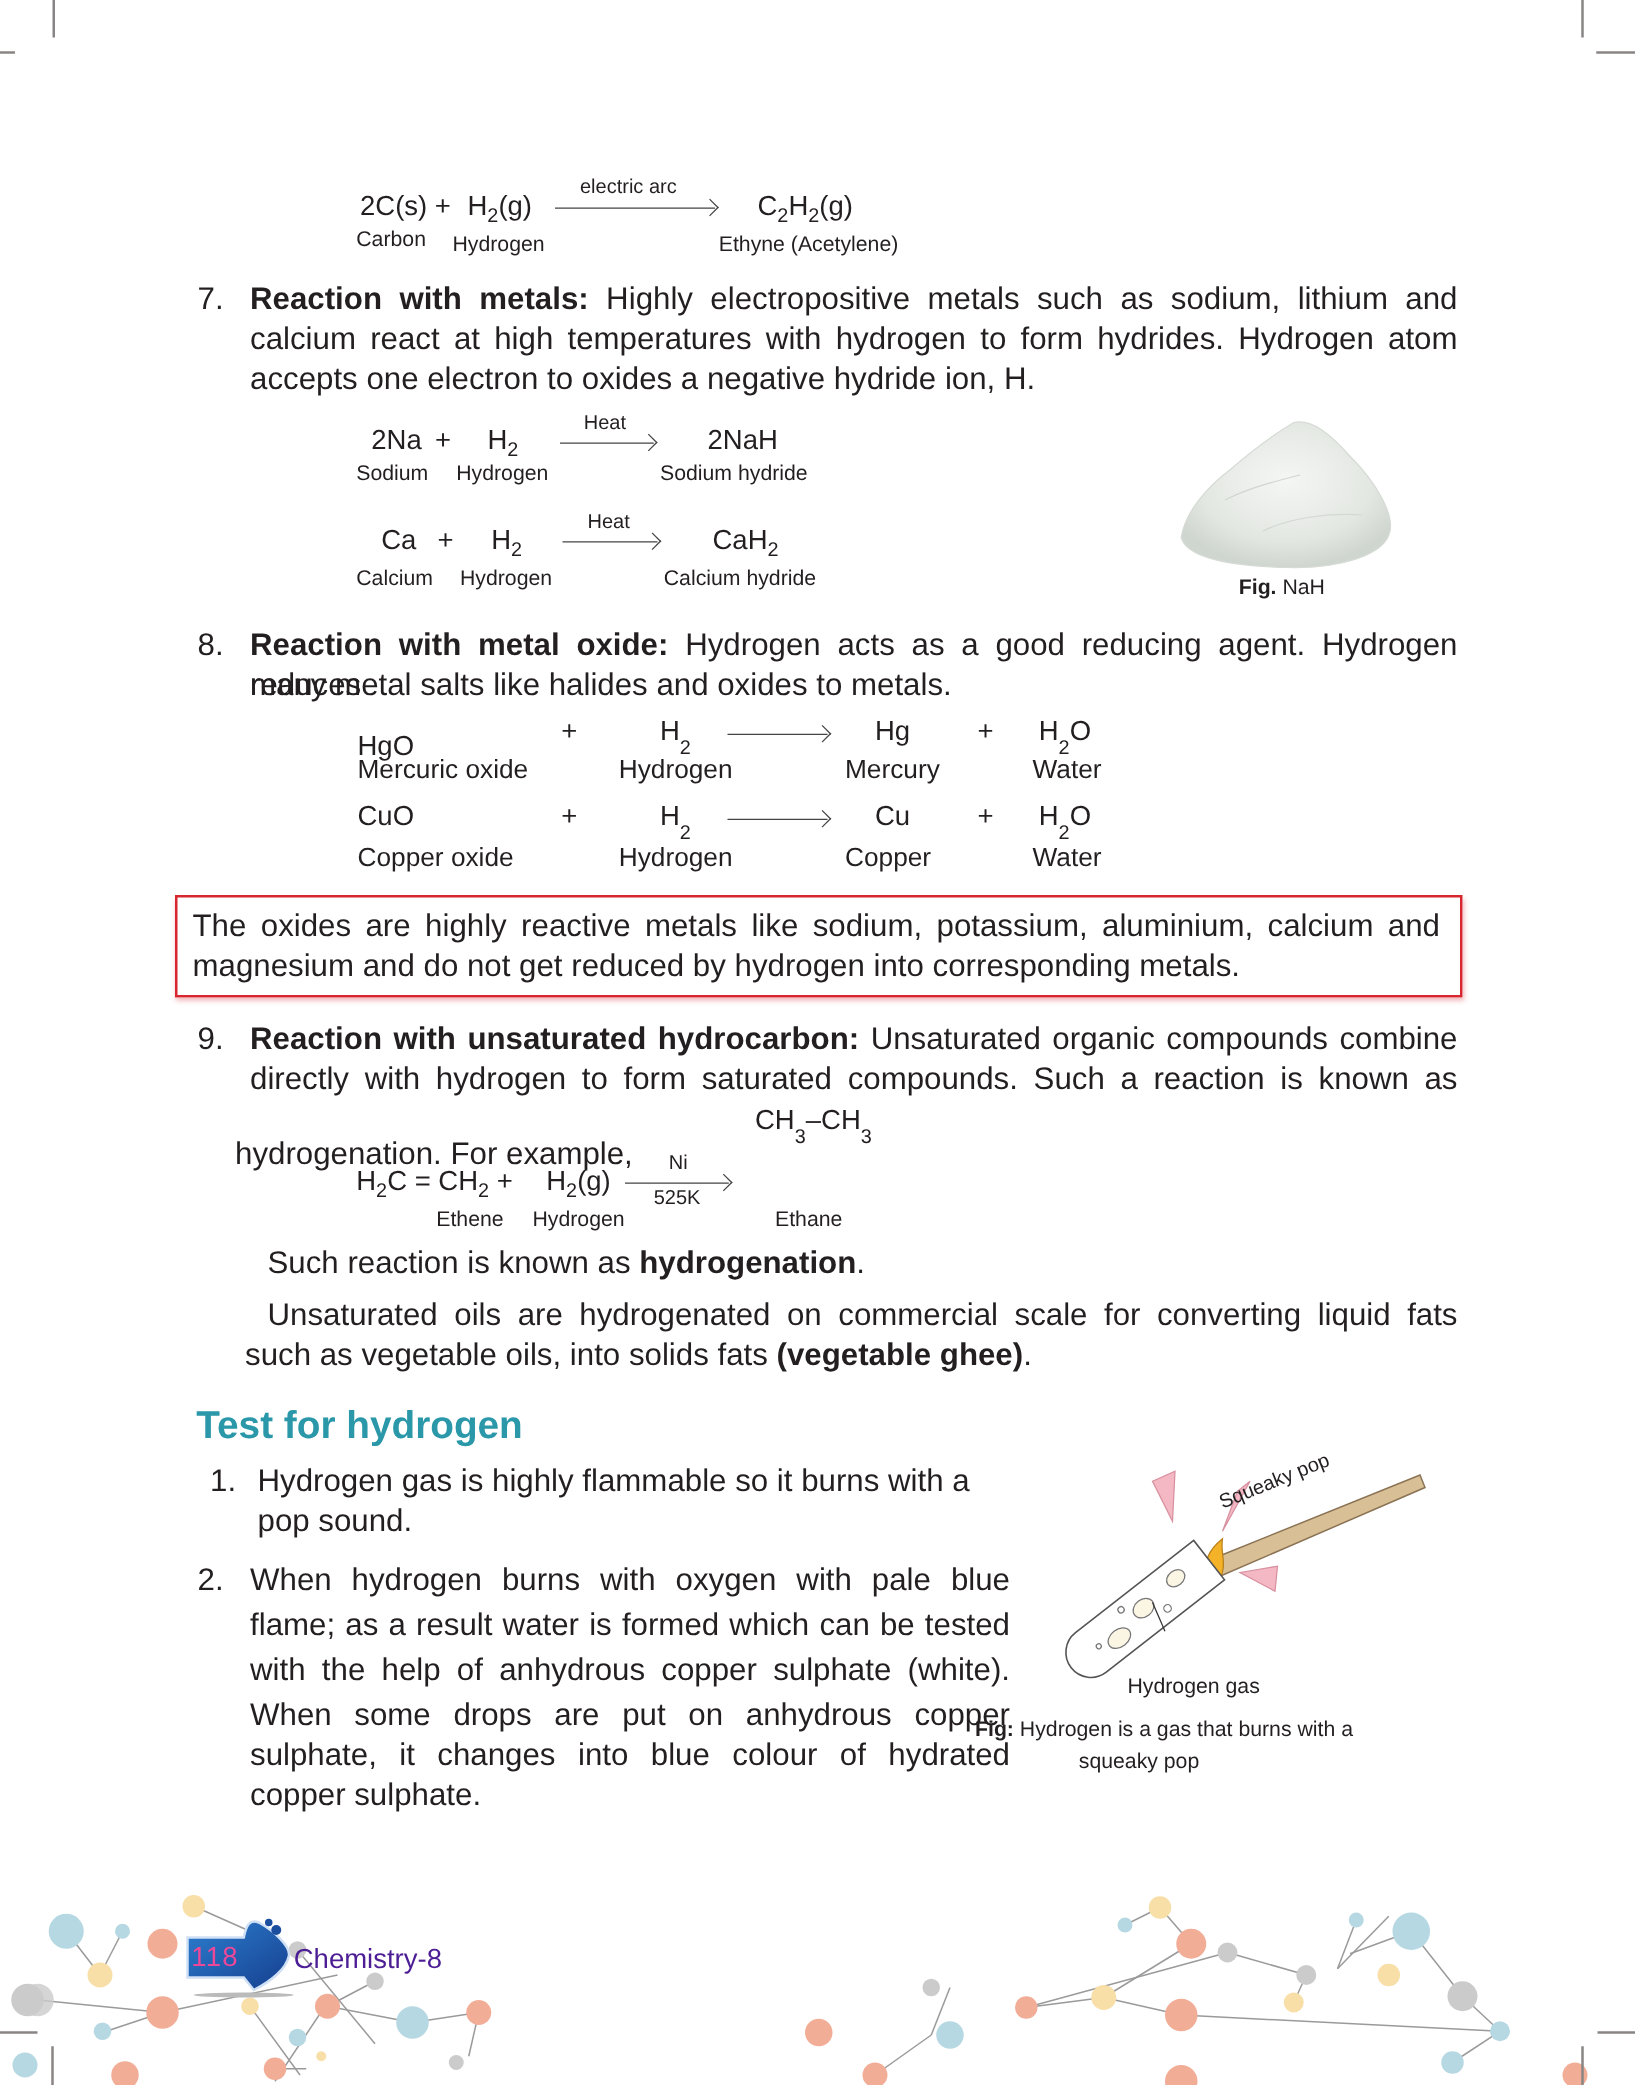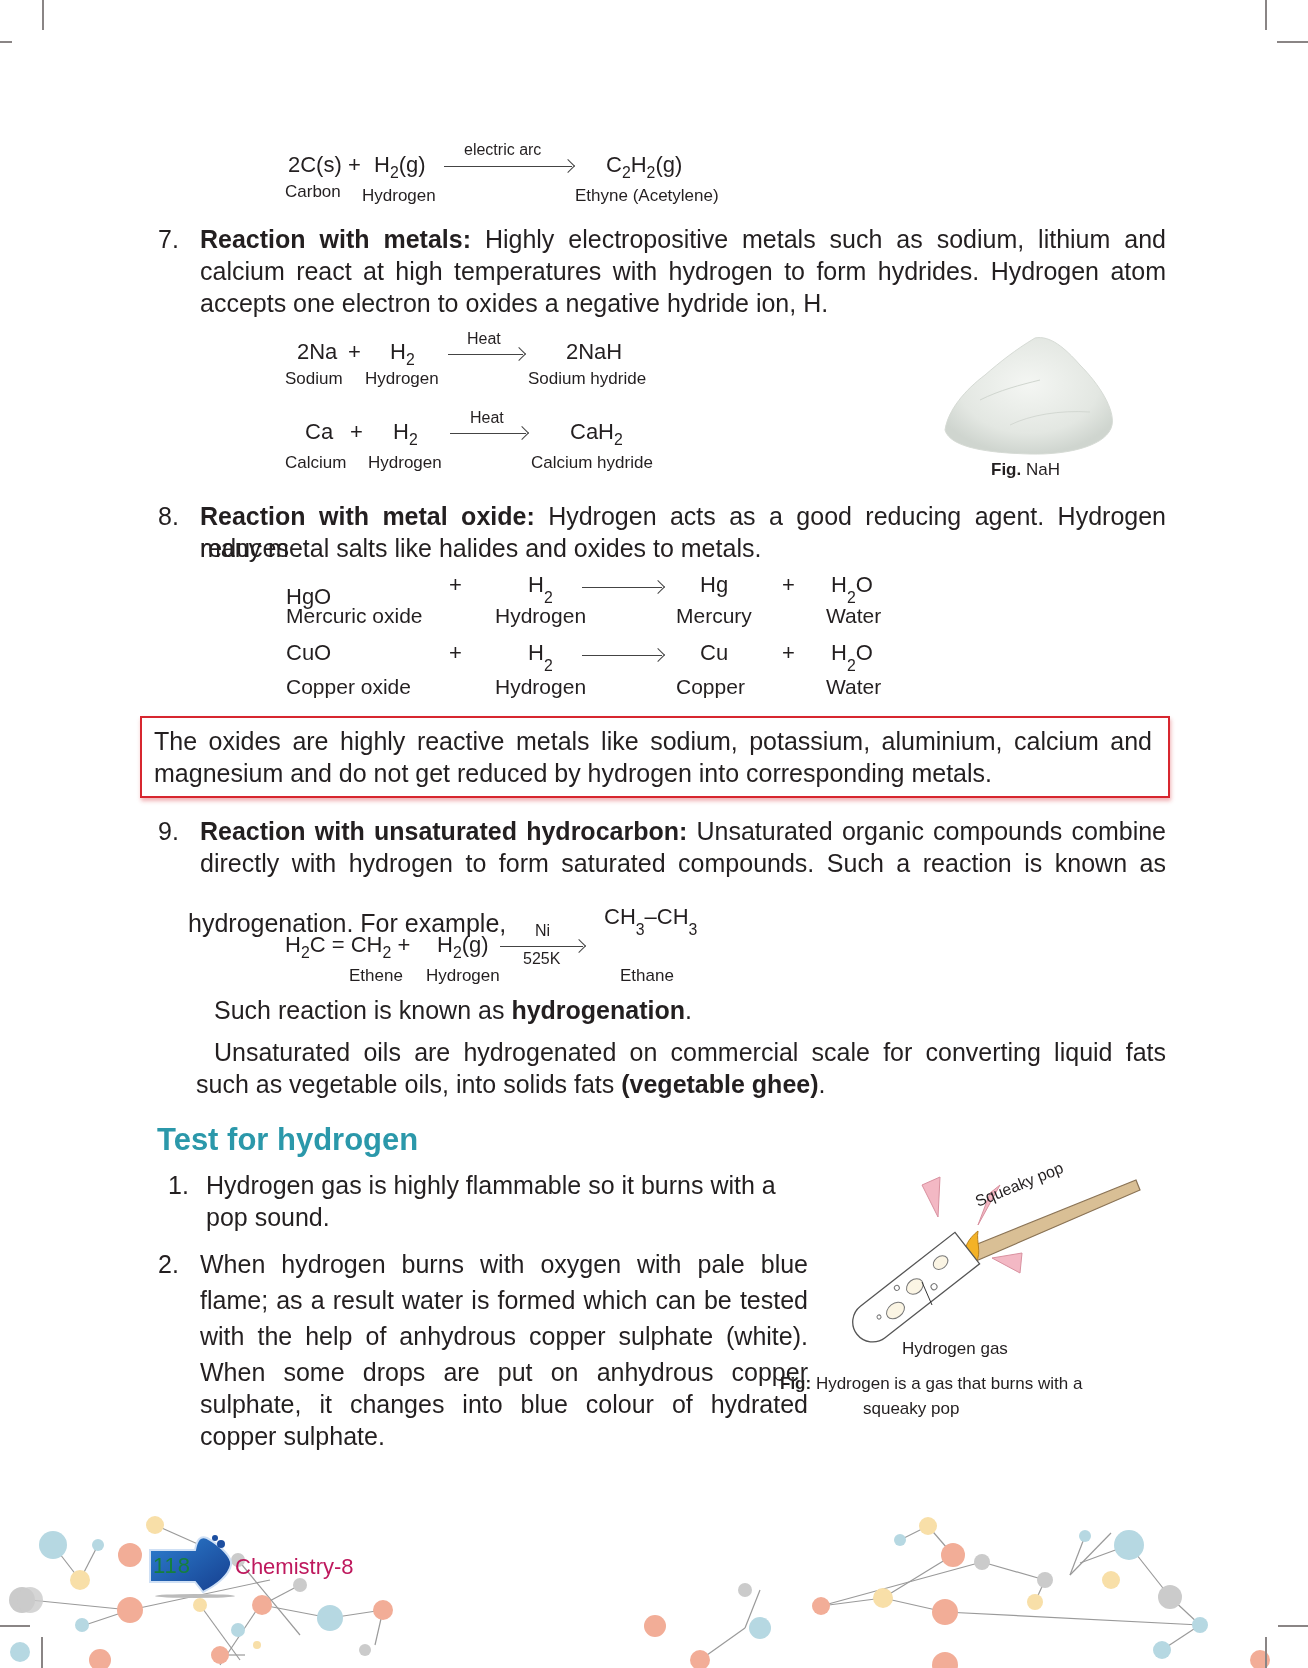--- a/index.html
+++ b/index.html
@@ -12,21 +12,21 @@
   .eq{position:absolute;font-size:22px;white-space:nowrap;}
   .lbl{position:absolute;font-size:17px;white-space:nowrap;}
   .small{position:absolute;font-size:16px;white-space:nowrap;}
   .arrow{position:absolute;height:1px;background:#444;}
   .arrow::after{content:"";position:absolute;right:-1px;top:-5px;width:9px;height:9px;border-top:1.5px solid #444;border-right:1.5px solid #444;transform:rotate(45deg);transform-origin:center;}
   sub{font-size:0.72em;vertical-align:-0.35em;line-height:0;}
   .redbox{position:absolute;left:140px;top:716px;width:1026px;height:78px;border:2px solid #d7262f;box-shadow:1px 3px 4px rgba(215,38,47,0.35);}
   .heading{position:absolute;font-size:31px;color:#2b98aa;font-weight:bold;}
   .fig-cap{position:absolute;font-size:17px;}
   .fig-cap b{font-weight:bold;}
-  .footer-text{position:absolute;font-size:22px;color:#be185d;}
+  .footer-text{position:absolute;font-size:22px;color:#4c1d95;}
 </style>
 </head>
 <body>
 
 <div class="crop" style="left:42px;top:0;width:2px;height:30px;"></div>
 <div class="crop" style="left:1265px;top:0;width:2px;height:30px;"></div>
 <div class="crop" style="left:0;top:41px;width:12px;height:2px;"></div>
 <div class="crop" style="left:1277px;top:41px;width:31px;height:2px;"></div>
 
 <div>
@@ -119,21 +119,21 @@
   <div class="num" style="left:158px;top:815px;">9.</div>
   <div class="para" style="left:200px;top:815px;width:966px;text-align-last:justify;"><b>Reaction with unsaturated hydrocarbon:</b><span> Unsaturated organic compounds combine</span></div>
   <div class="para" style="left:200px;top:847px;width:966px;text-align-last:justify;">directly with hydrogen to form saturated compounds. Such a reaction is known as</div>
   <div class="para" style="left:188px;top:879px;width:966px;margin-top:28px;">hydrogenation. For example,</div>
 
   <div class="eq" style="left:285px;top:932px;"><span>H</span><sub>2</sub><span>C = CH</span><sub>2</sub><span> +</span></div>
   <div class="eq" style="left:437px;top:932px;"><span>H</span><sub>2</sub><span>(g)</span></div>
   <div class="small" style="left:535px;top:922px;">Ni</div>
   <div class="arrow" style="left:500px;top:946px;width:83px;"></div>
   <div class="small" style="left:523px;top:950px;">525K</div>
-  <div class="eq" style="left:604px;top:904px;"><span>CH</span><sub style="vertical-align:-0.7em;">3</sub><span>–CH</span><sub style="vertical-align:-0.7em;">3</sub></div>
+  <div class="eq" style="left:604px;top:883px;"><span>CH</span><sub style="vertical-align:-0.7em;">3</sub><span>–CH</span><sub style="vertical-align:-0.7em;">3</sub></div>
   <div class="lbl" style="left:349px;top:966px;">Ethene</div>
   <div class="lbl" style="left:426px;top:966px;">Hydrogen</div>
   <div class="lbl" style="left:620px;top:966px;">Ethane</div>
 
   <div class="para" style="left:214px;top:994px;width:952px;"><span>Such reaction is known as </span><b>hydrogenation</b><span>.</span></div>
   <div class="para" style="left:214px;top:1036px;width:952px;text-align-last:justify;">Unsaturated oils are hydrogenated on commercial scale for converting liquid fats</div>
   <div class="para" style="left:196px;top:1068px;width:952px;"><span>such as vegetable oils, into solids fats </span><b>(vegetable ghee)</b><span>.</span></div>
 </div>
 
 <div>
@@ -268,14 +268,14 @@
     <linearGradient id="bg" x1="0" y1="0" x2="1" y2="1">
       <stop offset="0%" stop-color="#2d7fd0"></stop>
       <stop offset="100%" stop-color="#163e8e"></stop>
     </linearGradient>
   </defs>
   <path d="M5,20 L50,20 C52,10 55,5 62,8 C75,15 88,28 86,35 C84,45 72,55 58,62 L50,52 L5,52 Z" fill="url(#bg)" stroke="#cfe0f5" stroke-width="2"></path>
   <circle cx="70" cy="8" r="3" fill="#1c4ea0"></circle>
     <circle cx="76" cy="14" r="4" fill="#1c4ea0"></circle>
   <ellipse cx="50" cy="66" rx="40" ry="2" fill="#bbb"></ellipse>
 </svg>
-<div class="abs" style="left:153px;top:1553px;font-size:22px;color:#15803d;letter-spacing:1px;">118</div>
+<div class="abs" style="left:153px;top:1553px;font-size:22px;color:#ec4899;letter-spacing:1px;">118</div>
 <div class="footer-text" style="left:235px;top:1554px;">Chemistry-8</div>
 
 </body></html>

